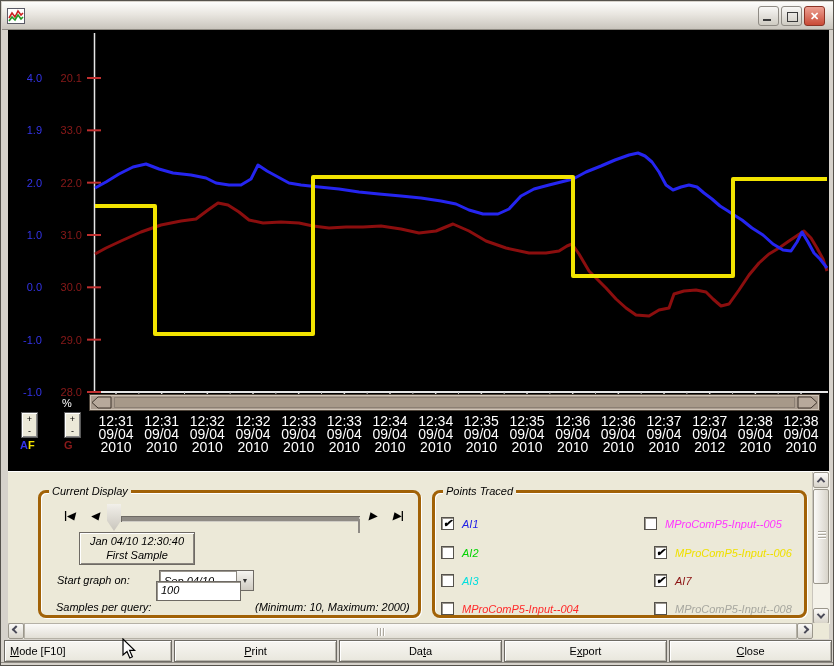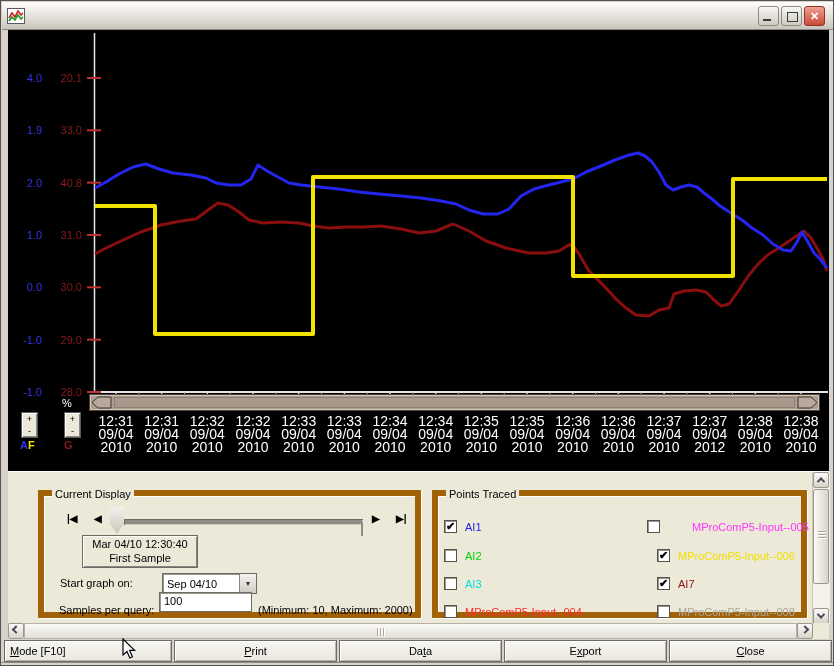--- a/index.html
+++ b/index.html
@@ -25,21 +25,21 @@
   .xlab{position:absolute;width:48px;text-align:center;color:#fff;font-size:14px;line-height:13px;white-space:nowrap;}
   .spin{position:absolute;width:17px;height:26px;border:1px solid #5a5a5a;background:#ECE9D8;
     box-shadow:inset 1px 1px 0 #fff,inset -1px -1px 0 #888;display:flex;flex-direction:column;}
   .spin div{flex:1;display:flex;align-items:center;justify-content:center;font-size:9px;color:#000;line-height:8px;}
   .axis-unit{position:absolute;color:#fff;font-size:11px;}
   .axis-codes{position:absolute;font-size:11px;font-weight:bold;letter-spacing:0;}
   
   #gscroll{position:absolute;left:81px;top:364px;width:731px;height:17px;}
   
   #panel{position:absolute;left:7px;top:470px;width:821px;height:152px;background:#ECE9D8;border-top:1px solid #fff;}
-  .groupbox{position:absolute;border:6px solid #a16207;border-radius:1px;box-shadow:1px 1px 0 #fff,inset 1px 1px 0 #fff;}
+  .groupbox{position:absolute;border:3px solid #a16207;border-radius:8px;box-shadow:1px 1px 0 #fff,inset 1px 1px 0 #fff;font-style:italic;}
   .gb-label{position:absolute;top:-8px;left:8px;background:#ECE9D8;padding:0 3px;font-size:11px;color:#000;}
   .navg{position:absolute;font-size:10px;color:#000;cursor:default;font-weight:bold;}
   .slider-track{position:absolute;height:6px;background:#8f8b85;box-shadow:inset 1px 1px 0 #6e6a64,inset -1px -1px 0 #cfccc5;}
   .slider-thumb{position:absolute;width:14px;height:27px;background:linear-gradient(180deg,#F2F0EA,#C9C5BC);
     clip-path:polygon(0 0,100% 0,100% 62%,50% 100%,0 62%);border:0;outline:0;}
   .slider-drop{position:absolute;width:2px;background:#8f8b85;}
   .samplebtn{position:absolute;background:#ECE9D8;border:1px solid #6e6a64;
     box-shadow:inset 1px 1px 0 #fff,inset -1px -1px 0 #8a867f;
     font-size:11px;line-height:14px;text-align:center;color:#000;padding-top:1px;}
   .lbl{position:absolute;font-size:11px;color:#000;white-space:nowrap;}
@@ -147,21 +147,21 @@
         <polyline points="94,253 105,247 120,240 140,231 160,224 180,220 195,218 207,209 217,202 227,204 238,211 248,219 262,222 280,221 298,222 312,225 328,227 345,226 362,226 380,225 400,228 418,232 435,230 452,223 468,230 485,240 505,247 528,252 545,252 558,250 566,245 571,243 578,253 588,270 595,277 605,287 615,298 625,307 635,314 648,315 658,309 668,307 673,293 683,290 695,289 705,291 712,298 720,305 728,303 738,289 748,274 758,262 768,253 778,247 788,240 797,234 803,230 810,237 816,247 822,258 826,270" fill="none" stroke="#8B0E0E" stroke-width="3" stroke-linejoin="round" stroke-linecap="butt"></polyline>
         <polyline points="94,187 105,181 118,173 132,166 145,163 158,168 172,172 190,174 205,177 215,182 228,184 240,184 250,178 257,164 266,170 277,176 288,182 300,184 318,186 338,188 358,191 378,193 400,195 420,197 440,200 455,203 468,209 482,213 497,213 508,208 520,195 533,188 548,184 560,181 572,178 585,171 600,165 614,159 628,154 637,152 644,155 651,161 658,171 665,184 672,189 680,186 688,184 696,186 703,192 711,198 719,205 727,210 733,214 741,219 751,227 762,234 772,243 782,249 790,250 796,241 801,231 807,241 813,252 819,258 826,267" fill="none" stroke="#2525F0" stroke-width="3" stroke-linejoin="round" stroke-linecap="butt"></polyline>
         <polyline points="94,205 154,205 154,333 312,333 312,176 572,176 572,275 732,275 732,178 826,178" fill="none" stroke="#F2E400" stroke-width="4" stroke-linejoin="round" stroke-linecap="butt"></polyline>
       </svg>
     <div id="ylabels">
         <div class="ylab" style="left: 6px; top: 42px; color: rgb(52, 52, 232);">4.0</div>
         <div class="ylab" style="left: 46px; top: 42px; color: rgb(140, 26, 26);">20.1</div>
         <div class="ylab" style="left: 6px; top: 94.33px; color: rgb(52, 52, 232);">1.9</div>
         <div class="ylab" style="left: 46px; top: 94.33px; color: rgb(140, 26, 26);">33.0</div>
         <div class="ylab" style="left: 6px; top: 146.66px; color: rgb(52, 52, 232);">2.0</div>
-        <div class="ylab" style="left: 46px; top: 146.66px; color: rgb(140, 26, 26);">40.8</div>
+        <div class="ylab" style="left: 46px; top: 146.66px; color: rgb(140, 26, 26);">22.0</div>
         <div class="ylab" style="left: 6px; top: 198.99px; color: rgb(52, 52, 232);">1.0</div>
         <div class="ylab" style="left: 46px; top: 198.99px; color: rgb(140, 26, 26);">31.0</div>
         <div class="ylab" style="left: 6px; top: 251.32px; color: rgb(52, 52, 232);">0.0</div>
         <div class="ylab" style="left: 46px; top: 251.32px; color: rgb(140, 26, 26);">30.0</div>
         <div class="ylab" style="left: 6px; top: 303.65px; color: rgb(52, 52, 232);">-1.0</div>
         <div class="ylab" style="left: 46px; top: 303.65px; color: rgb(140, 26, 26);">29.0</div>
         <div class="ylab" style="left: 6px; top: 355.98px; color: rgb(52, 52, 232);">-1.0</div>
         <div class="ylab" style="left: 46px; top: 355.98px; color: rgb(140, 26, 26);">28.0</div>
       </div>
     <div id="xlabels">
@@ -276,32 +276,32 @@
       <span class="gb-label">Current Display</span>
       <span class="navg" style="left:23px;top:17px;">|◀</span>
       <span class="navg" style="left:50px;top:17px;">◀</span>
       <div class="slider-track" style="left:80px;top:23px;width:239px;"></div>
       <div class="slider-thumb" style="left:66px;top:11px;"></div>
       <div class="slider-drop" style="left:317px;top:26px;height:14px;"></div>
       <span class="navg" style="left:328px;top:17px;">▶</span>
       <span class="navg" style="left:352px;top:17px;">▶|</span>
 
       <div class="samplebtn" style="left:38px;top:39px;width:116px;height:33px;">
-        <div>Mar 04/10 12:30:40</div>
+        <div>Jan 04/10 12:30:40</div>
         <div>First Sample</div>
       </div>
 
       <span class="lbl" style="left:16px;top:81px;">Start graph on:</span>
       <div class="combo" style="left:118px;top:77px;width:95px;height:21px;">
         <span class="val">Sep 04/10</span>
         <span class="drop">▼</span>
       </div>
 
       <span class="lbl" style="left:15px;top:108px;">Samples per query:</span>
-      <div class="tinput" style="left:115px;top:96px;width:93px;height:20px;">100</div>
+      <div class="tinput" style="left:115px;top:88px;width:85px;height:20px;">100</div>
       <span class="lbl" style="left:214px;top:108px;">(Minimum: 10, Maximum: 2000)</span>
     </div>
 
     <div class="groupbox" style="left:424px;top:18px;width:375px;height:128px;">
       <span class="gb-label">Points Traced</span>
       <div id="ptleft">
           <div class="cbrow" style="left: 6px; top: 23px;">
             <span class="cbox">✔</span>
             <span class="cblabel" style="color: rgb(34, 34, 230);">AI1</span>
           </div>
@@ -312,21 +312,21 @@
           <div class="cbrow" style="left: 6px; top: 80px;">
             <span class="cbox"></span>
             <span class="cblabel" style="color: rgb(0, 222, 222);">AI3</span>
           </div>
           <div class="cbrow" style="left: 6px; top: 108px;">
             <span class="cbox"></span>
             <span class="cblabel" style="color: rgb(255, 42, 42);">MProComP5-Input--004</span>
           </div>
         </div>
       <div id="ptright">
-          <div class="cbrow" style="left: 209px; top: 23px; gap: 24px;">
+          <div class="cbrow" style="left: 209px; top: 23px;">
             <span class="cbox"></span>
             <span class="cblabel" style="color: rgb(255, 53, 255);">MProComP5-Input--005</span>
           </div>
           <div class="cbrow" style="left: 219px; top: 52px;">
             <span class="cbox">✔</span>
             <span class="cblabel" style="color: rgb(239, 224, 0);">MProComP5-Input--006</span>
           </div>
           <div class="cbrow" style="left: 219px; top: 80px;">
             <span class="cbox">✔</span>
             <span class="cblabel" style="color: rgb(139, 17, 17);">AI7</span>

